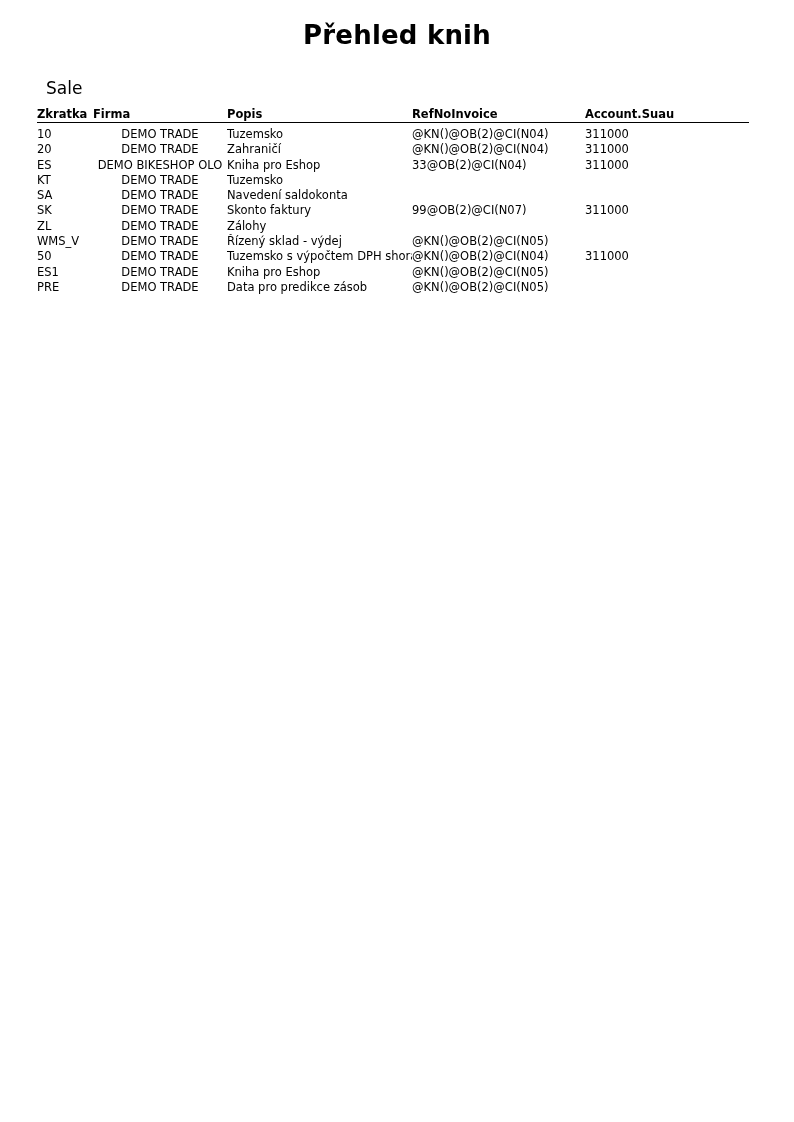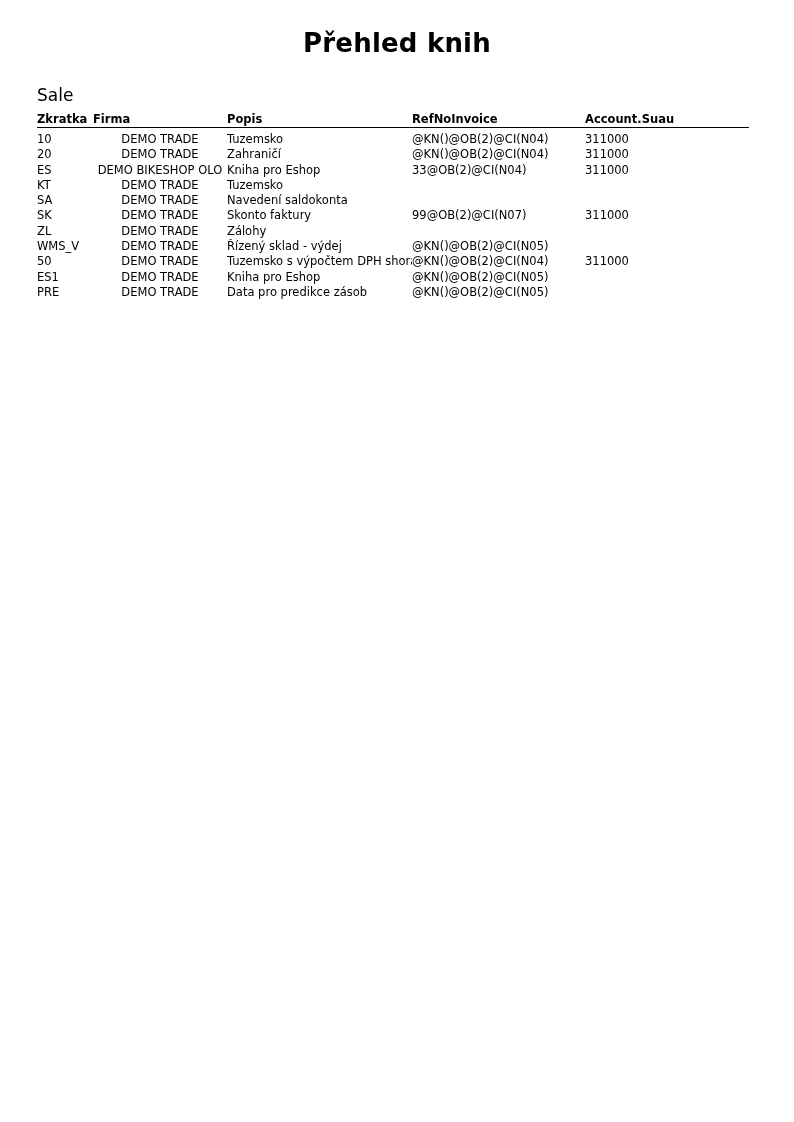--- a/index.html
+++ b/index.html
@@ -17,28 +17,28 @@
     background: #ffffff;
     margin: 0 auto;
     overflow: hidden;
     box-sizing: border-box;
   }
   .page-title {
     text-align: center;
     font-size: 26px;
     font-weight: bold;
     color: #000000;
-    margin: 8px;
+    margin: 0;
     padding-top: 20px;
     letter-spacing: 0.2px;
   }
   .section-title {
     font-size: 17px;
     color: #000000;
-    margin: 0;
+    margin: 9px;
     padding-left: 37px;
     padding-top: 19px;
     font-weight: normal;
   }
   table.book-table {
     border-collapse: collapse;
     margin-left: 37px;
     margin-top: 7px;
     width: 712px;
     table-layout: fixed;

